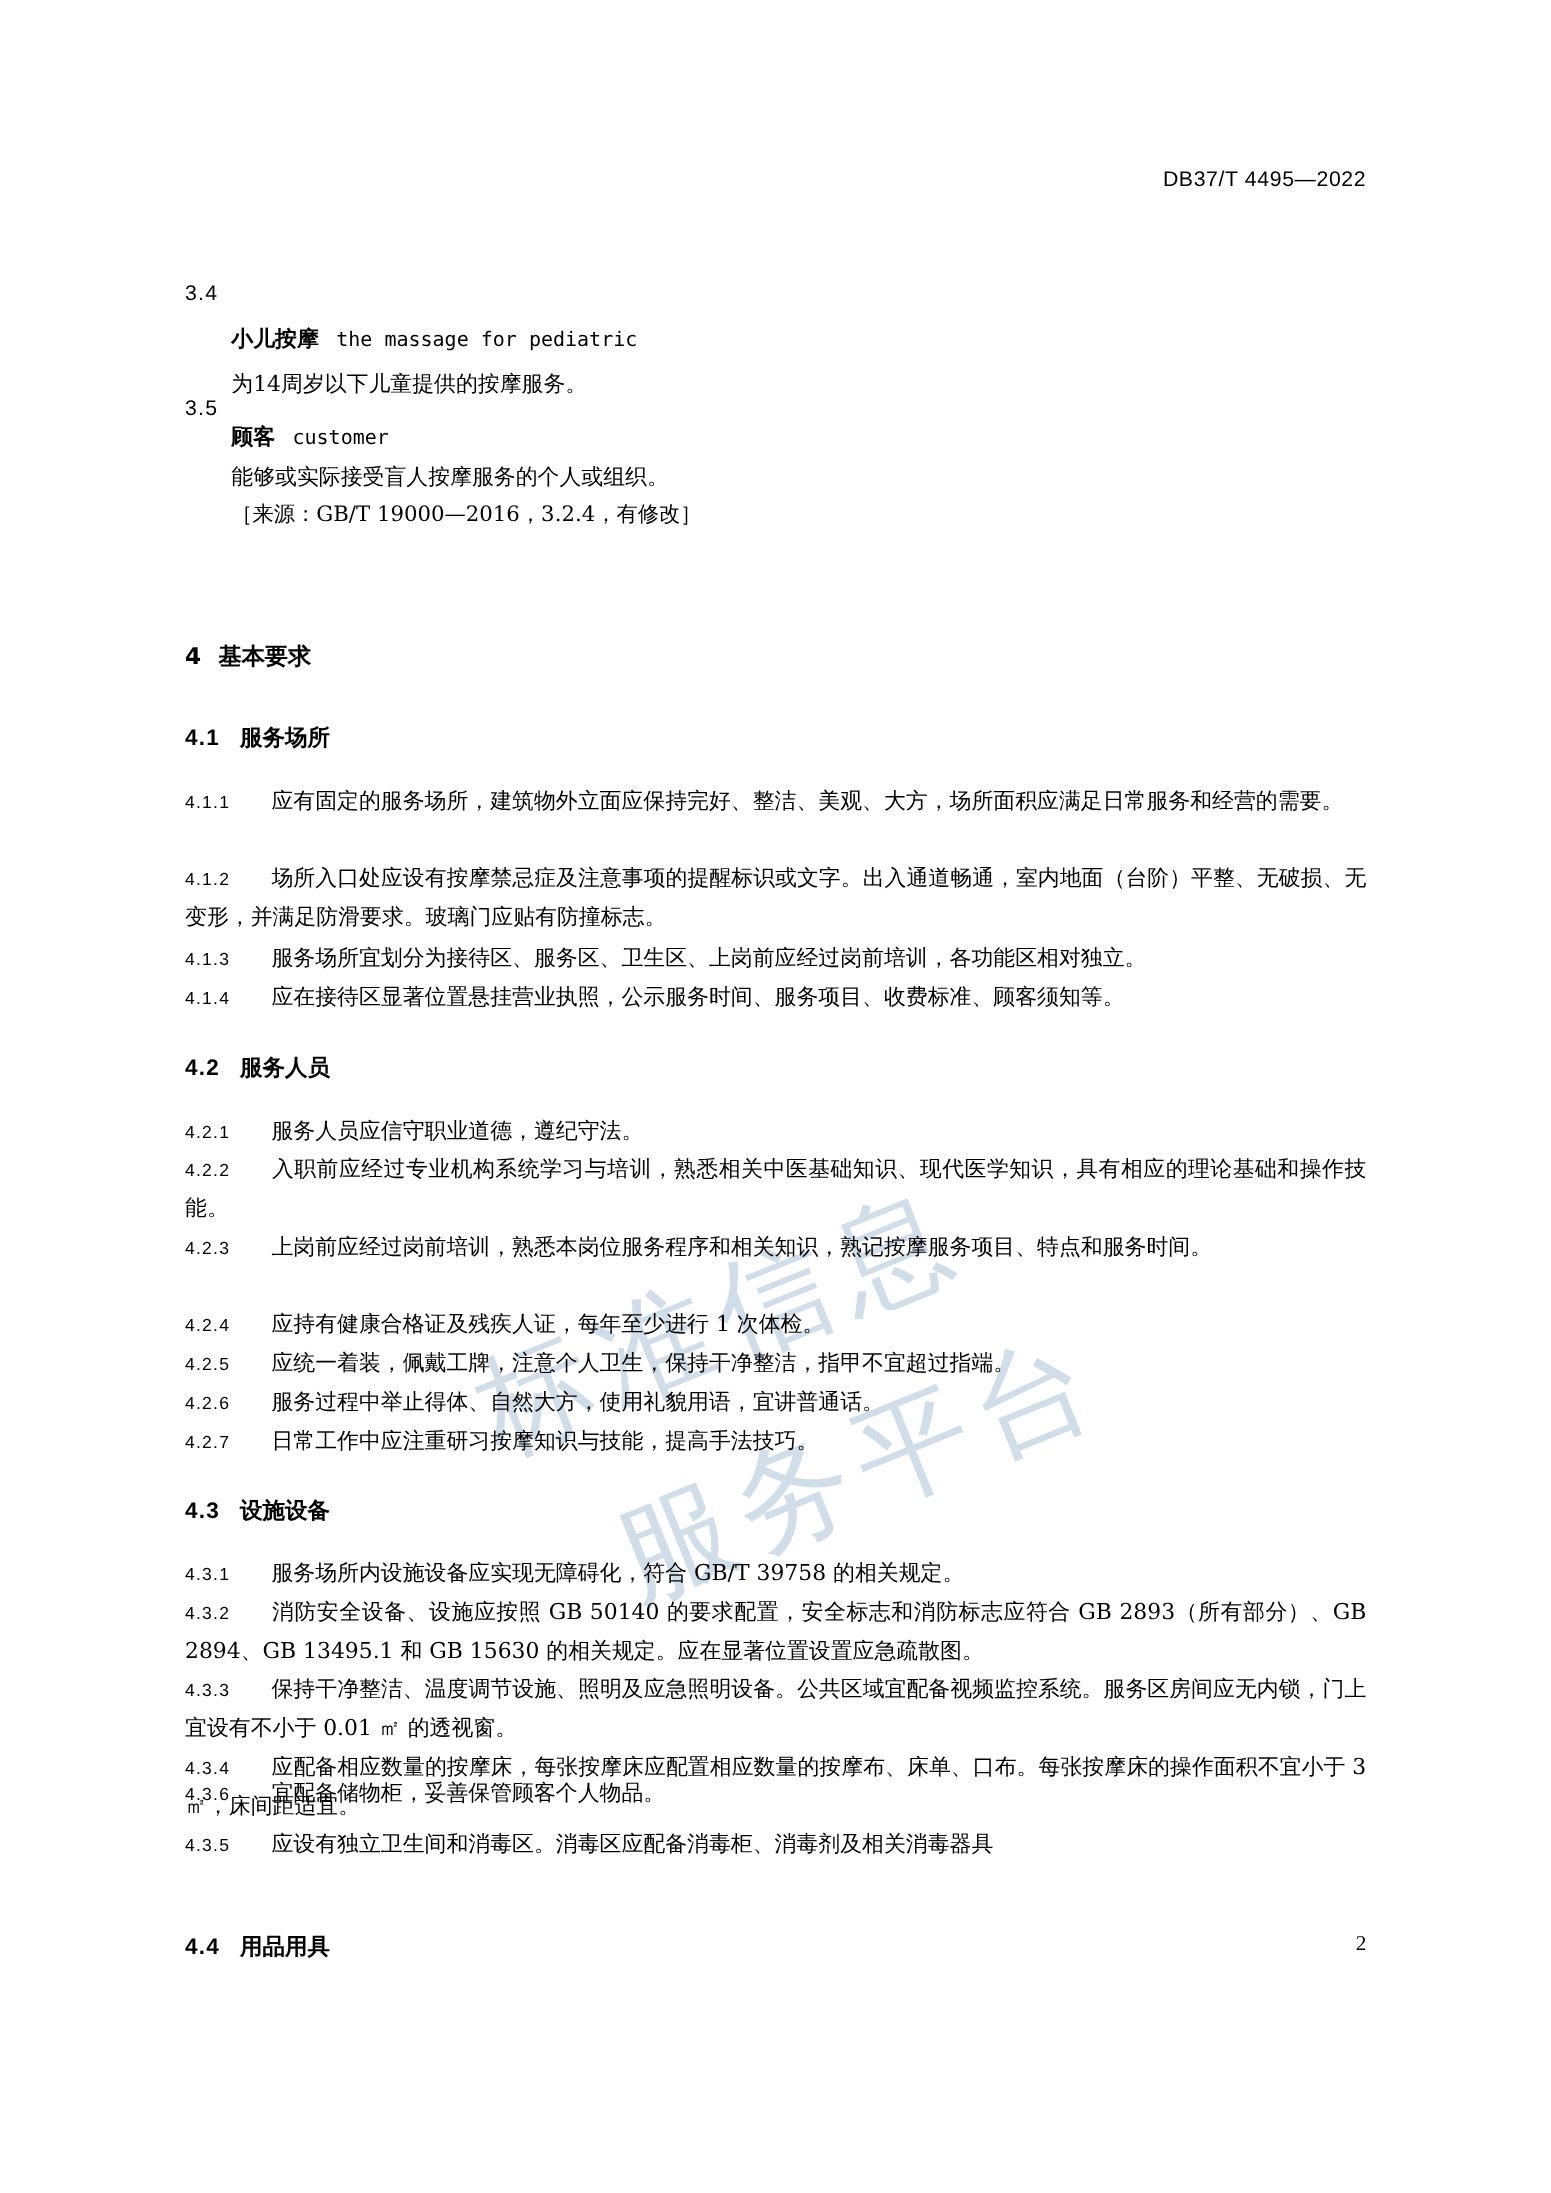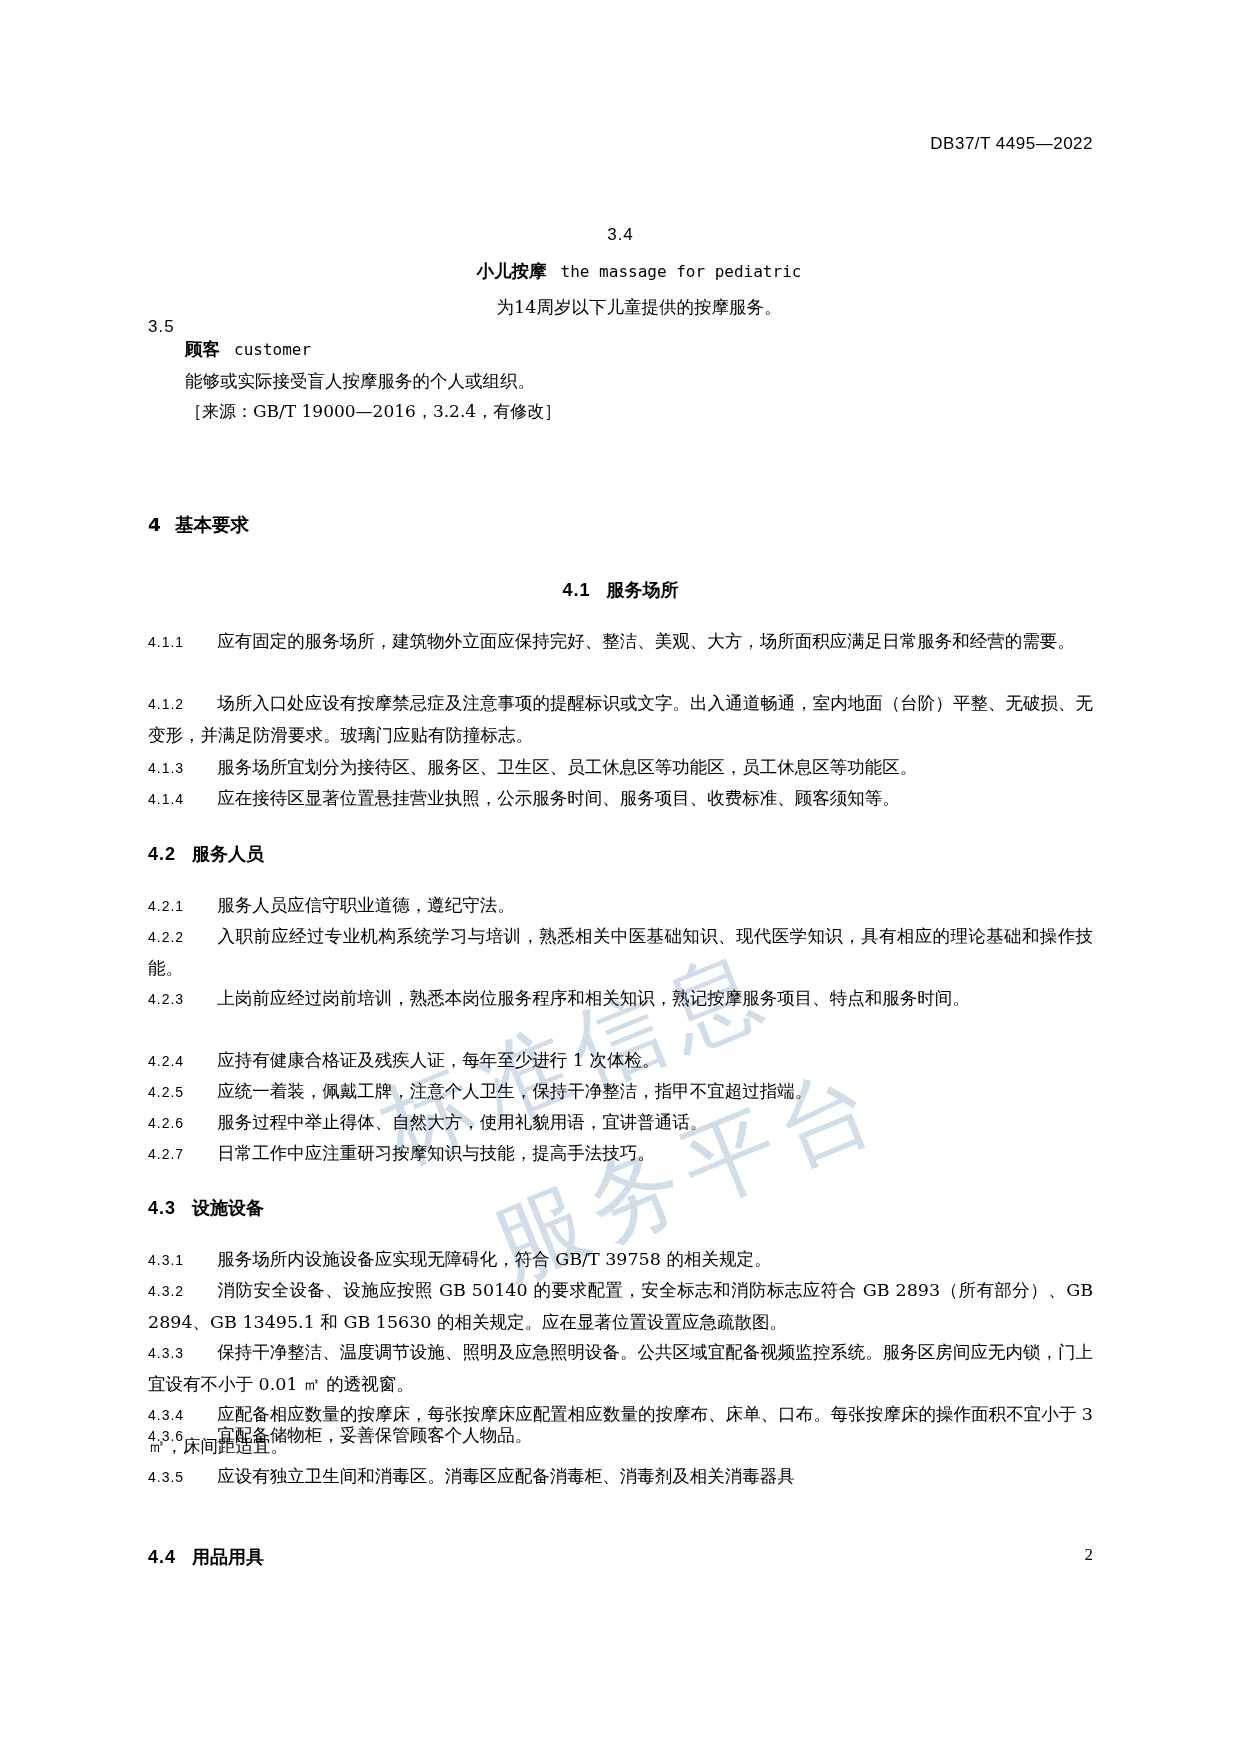--- a/index.html
+++ b/index.html
@@ -132,55 +132,55 @@
 
   <div class="content">
 
     <div class="header">DB37/T 4495—2022</div>
 
     <div class="watermark">
       <span class="wline1">标准信息</span>
       <span class="wline2">服务平台</span>
     </div>
 
-    <div class="body-block" style="top:225px;text-align:center;">
+    <div class="body-block" style="top:225px;">
       <div class="num-label">3.4</div>
       <div style="margin-top:14px;">
         <span class="term-title">小儿按摩</span><span class="term-en">the massage for pediatric</span>
       </div>
       <div class="term-def" style="margin-top:12px;">为14周岁以下儿童提供的按摩服务。</div>
     </div>
 
     <div class="body-block" style="top:317px;">
       <div class="num-label">3.5</div>
       <div style="">
         <span class="term-title">顾客</span><span class="term-en">customer</span>
       </div>
       <div class="term-def" style="margin-top:8px;">能够或实际接受盲人按摩服务的个人或组织。</div>
       <div class="source-line" style="margin-top:7px;">［来源：GB/T 19000—2016，3.2.4，有修改］</div>
     </div>
 
     <div class="body-block h1" style="top:512px;">
       <span class="h1-num">4</span><span>基本要求</span>
     </div>
 
-    <div class="body-block h2" style="top:578px;text-align:center;">
+    <div class="body-block h2" style="top:578px;">
       <span class="h2-num">4.1</span><span>服务场所</span>
     </div>
 
     <div class="body-block para" style="top:626px;">
       <span class="pnum">4.1.1</span><span>应有固定的服务场所，建筑物外立面应保持完好、整洁、美观、大方，场所面积应满足日常服务和经营的需要。</span>
     </div>
 
     <div class="body-block para" style="top:688px;">
       <span class="pnum">4.1.2</span><span>场所入口处应设有按摩禁忌症及注意事项的提醒标识或文字。出入通道畅通，室内地面（台阶）平整、无破损、无变形，并满足防滑要求。玻璃门应贴有防撞标志。</span>
     </div>
 
     <div class="body-block para" style="top:752px;">
-      <span class="pnum">4.1.3</span><span>服务场所宜划分为接待区、服务区、卫生区、员工休息区等功能区，员工休息区等功能区。</span>
+      <span class="pnum">4.1.3</span><span>服务场所宜划分为接待区、服务区、卫生区、上岗前应经过岗前培训，各功能区相对独立。</span>
     </div>
 
     <div class="body-block para" style="top:783px;">
       <span class="pnum">4.1.4</span><span>应在接待区显著位置悬挂营业执照，公示服务时间、服务项目、收费标准、顾客须知等。</span>
     </div>
 
     <div class="body-block h2" style="top:842px;">
       <span class="h2-num">4.2</span><span>服务人员</span>
     </div>
 

